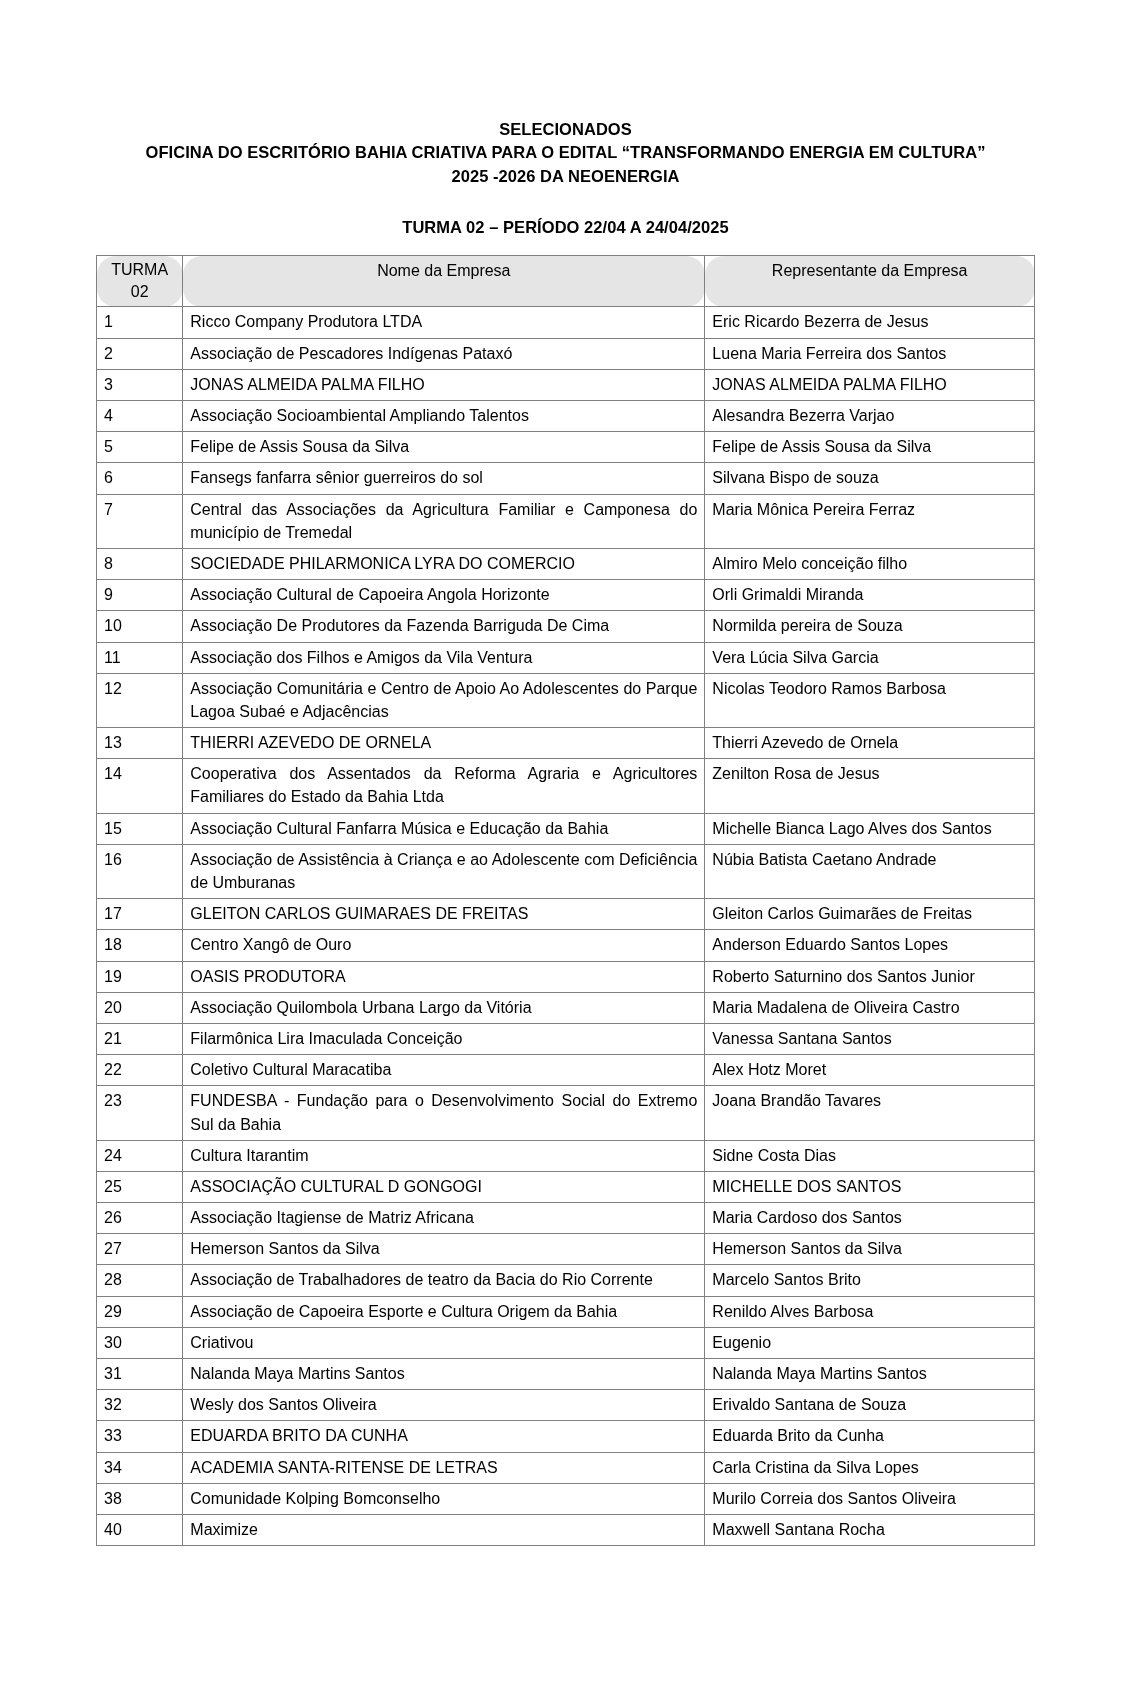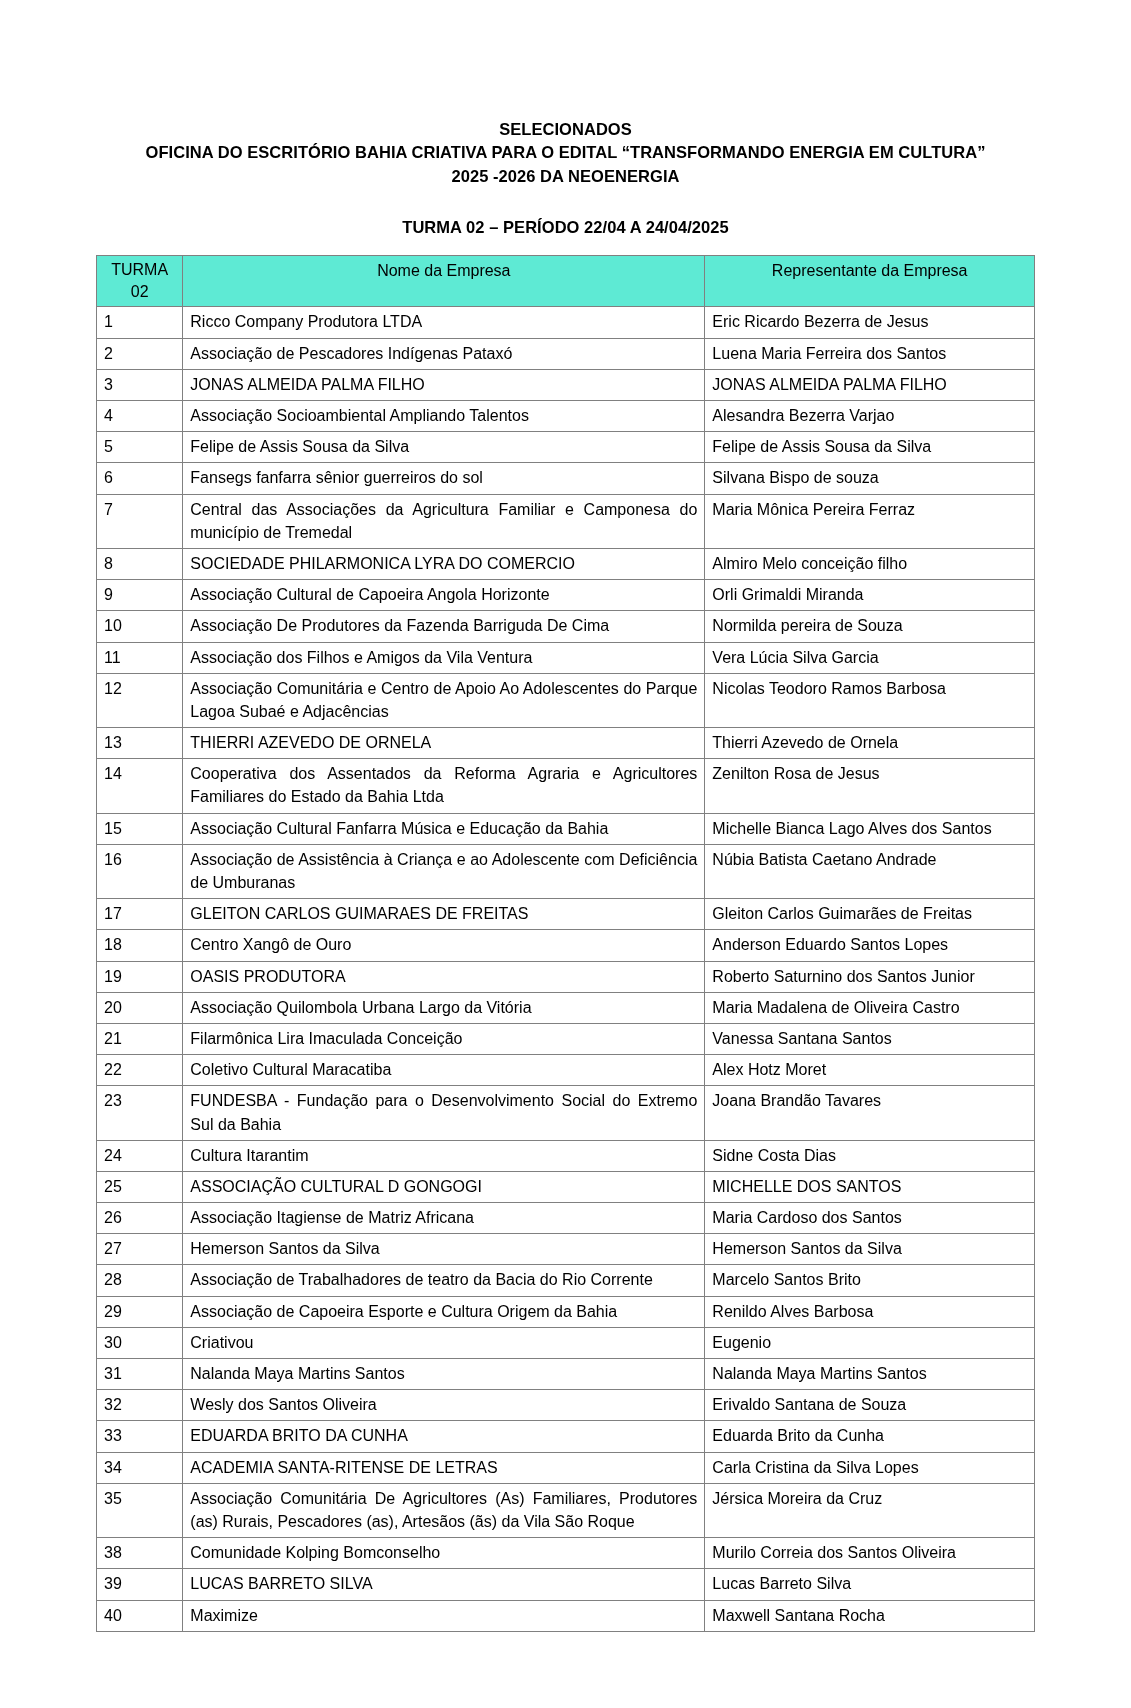--- a/index.html
+++ b/index.html
@@ -50,25 +50,26 @@
   }
   table.listing td, table.listing th {
     border: 1px solid #808080;
     padding: 3px 7px 4px 7px;
     font-size: 16px;
     line-height: 1.45;
     vertical-align: top;
     font-weight: normal;
   }
   thead th {
-    background: #5eead4;
+    background: #e5e5e5;
     font-weight: bold;
     vertical-align: middle;
     padding-top: 6px;
     padding-bottom: 6px;
+    border-radius: 19px;
   }
   th.col-num, td.col-num {
     width: 68px;
   }
   th.col-name, td.col-name {
     width: 487px;
   }
   th.col-rep, td.col-rep {
     width: 302px;
   }
@@ -275,35 +276,25 @@
           <td class="col-num">33</td>
           <td class="col-name">EDUARDA BRITO DA CUNHA</td>
           <td class="col-rep">Eduarda Brito da Cunha</td>
         </tr>
         <tr>
           <td class="col-num">34</td>
           <td class="col-name">ACADEMIA SANTA-RITENSE DE LETRAS</td>
           <td class="col-rep">Carla Cristina da Silva Lopes</td>
         </tr>
         <tr>
-          <td class="col-num">35</td>
-          <td class="col-name">Associação Comunitária De Agricultores (As) Familiares, Produtores (as) Rurais, Pescadores (as), Artesãos (ãs)  da Vila São Roque</td>
-          <td class="col-rep">Jérsica Moreira da Cruz</td>
-        </tr>
-        <tr>
           <td class="col-num">38</td>
           <td class="col-name">Comunidade Kolping Bomconselho</td>
           <td class="col-rep">Murilo Correia dos Santos Oliveira</td>
         </tr>
         <tr>
-          <td class="col-num">39</td>
-          <td class="col-name">LUCAS BARRETO SILVA</td>
-          <td class="col-rep">Lucas Barreto Silva</td>
-        </tr>
-        <tr>
           <td class="col-num">40</td>
           <td class="col-name">Maximize</td>
           <td class="col-rep">Maxwell Santana Rocha</td>
         </tr>
       </tbody>
   </table>
 
 </div>
 
 </body></html>

